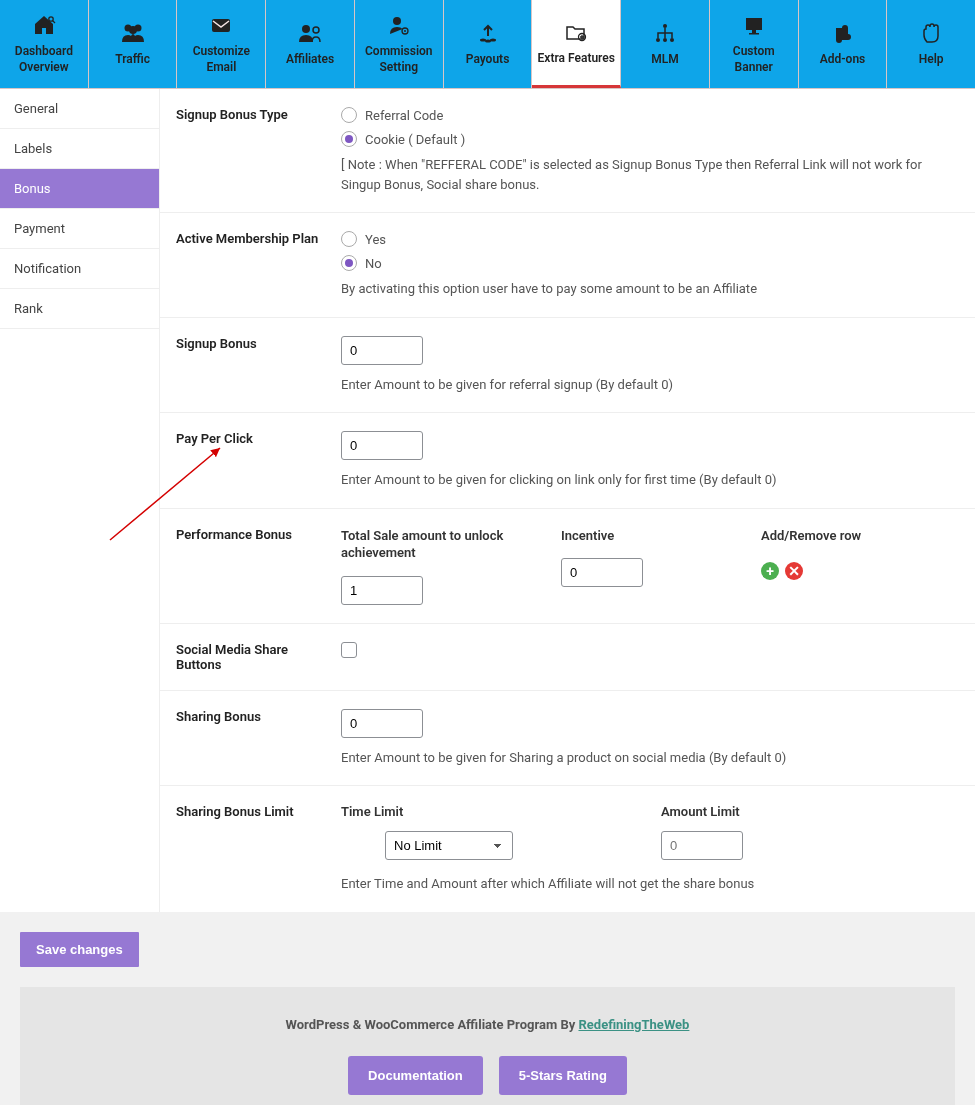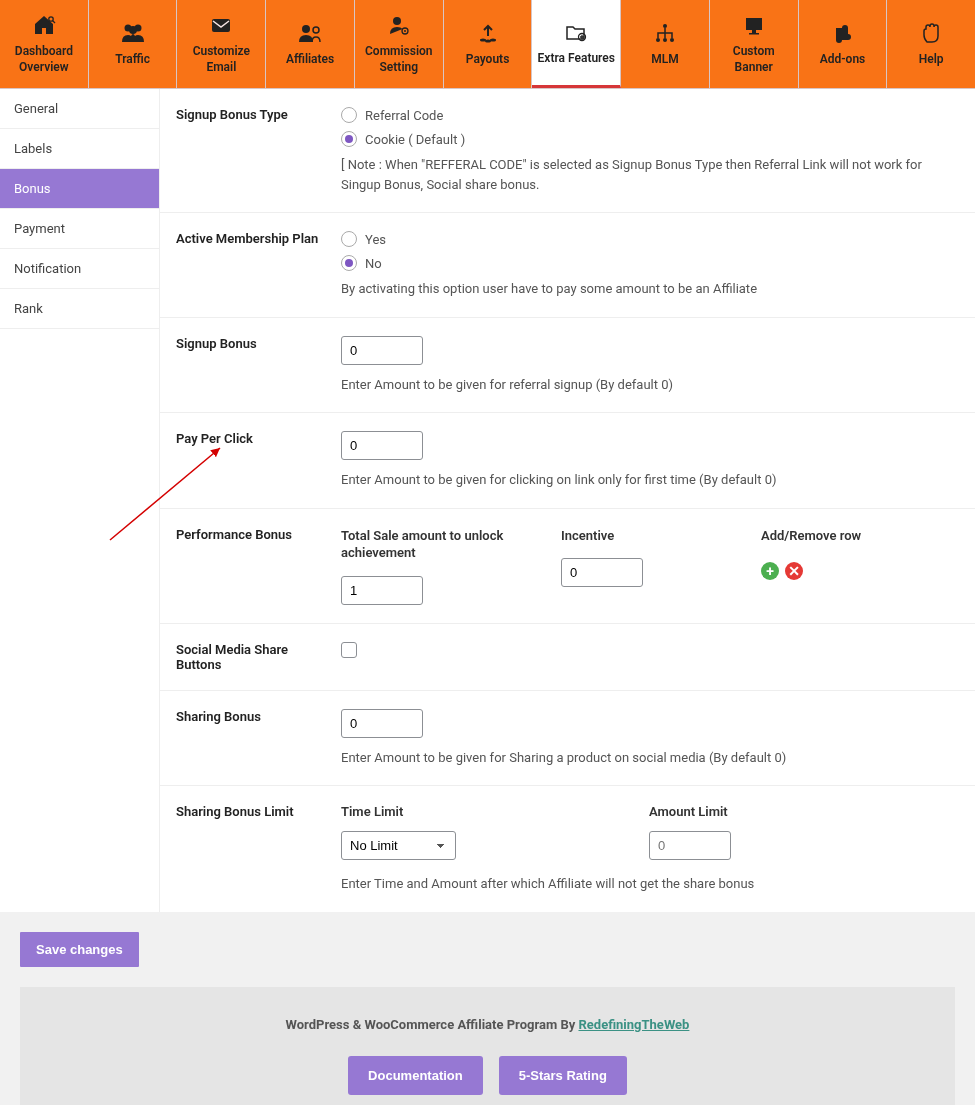--- a/index.html
+++ b/index.html
@@ -1,17 +1,17 @@
 <!DOCTYPE html>
 <html><head>
 <meta charset="utf-8">
 <style>
 * { box-sizing: border-box; margin: 0; padding: 0; }
 body { font-family: -apple-system, BlinkMacSystemFont, "Segoe UI", Roboto, sans-serif; font-size: 13px; color: #333; background: #f1f1f1; width: 975px; }
-.topnav { display: flex; background: #f97316; border-bottom: 1px solid #d8c5c5; }
+.topnav { display: flex; background: #0ea5e9; border-bottom: 1px solid #d8c5c5; }
 .topnav-item { flex: 1; display: flex; flex-direction: column; align-items: center; justify-content: center; padding: 10px 4px; border-right: 1px solid #d8c5c5; text-align: center; cursor: pointer; min-height: 88px; }
 .topnav-item:last-child { border-right: none; }
 .topnav-item.active { background: #fff; border-bottom: 3px solid #d63638; }
 .topnav-icon { font-size: 22px; color: #222; margin-bottom: 6px; height: 26px; display: flex; align-items: center; justify-content: center; }
 .topnav-label { font-size: 12px; font-weight: 600; color: #222; line-height: 1.3; }
 .main { display: flex; background: #fff; margin: 0; }
 .sidebar { width: 160px; border-right: 1px solid #eee; }
 .sidebar-item { padding: 12px 14px; border-bottom: 1px solid #eee; cursor: pointer; color: #444; font-size: 13px; }
 .sidebar-item.active { background: #9678d3; color: #ffffff; }
 .content { flex: 1; }
@@ -25,24 +25,24 @@
 .note { color: #555; font-size: 13px; line-height: 1.5; }
 input[type=text], select { border: 1px solid #8c8f94; border-radius: 3px; padding: 6px 8px; font-size: 13px; background: #fff; }
 .small-input { width: 82px; }
 .perf-cols { display: flex; gap: 40px; }
 .perf-col { display: flex; flex-direction: column; }
 .perf-head { font-weight: 600; font-size: 13px; margin-bottom: 14px; line-height: 1.35; }
 .addremove { display: flex; gap: 6px; align-items: center; }
 .icon-add { width: 18px; height: 18px; border-radius: 50%; background: #4caf50; color: #fff; display: flex; align-items: center; justify-content: center; font-weight: bold; font-size: 14px; cursor: pointer; }
 .icon-remove { width: 18px; height: 18px; border-radius: 50%; background: #e53935; color: #fff; display: flex; align-items: center; justify-content: center; font-weight: bold; font-size: 14px; cursor: pointer; }
 .checkbox-box { width: 16px; height: 16px; border: 1px solid #8c8f94; border-radius: 3px; background: #fff; display: inline-block; }
-.sharing-cols { display: flex; gap: 28px; }
+.sharing-cols { display: flex; gap: 40px; }
 .sharing-col { display: flex; flex-direction: column; }
 .sharing-head { font-weight: 600; font-size: 13px; margin-bottom: 12px; }
-select.time-limit { width: 115px; padding-right: 24px; appearance: none; background-image: linear-gradient(45deg, transparent 50%, #555 50%), linear-gradient(135deg, #555 50%, transparent 50%); background-position: calc(100% - 14px) 12px, calc(100% - 10px) 12px; background-size: 4px 4px, 4px 4px; background-repeat: no-repeat; }
+select.time-limit { width: 128px; padding-right: 24px; appearance: none; background-image: linear-gradient(45deg, transparent 50%, #555 50%), linear-gradient(135deg, #555 50%, transparent 50%); background-position: calc(100% - 14px) 12px, calc(100% - 10px) 12px; background-size: 4px 4px, 4px 4px; background-repeat: no-repeat; margin-left: 44px; }
 .save-wrap { padding: 20px; }
 .btn-primary { background: #9678d3; color: #fff; border: none; border-radius: 1px; padding: 10px 16px; font-size: 13px; font-weight: 600; cursor: pointer; }
 .footer { background: #e5e5e5; padding: 30px 20px 40px; text-align: center; margin: 0 20px 20px; }
 .footer-text { color: #555; font-size: 13px; margin-bottom: 24px; font-weight: bold; }
 .footer-text a { color: #3b9184; text-decoration: underline; }
 .footer-btns { display: flex; gap: 16px; justify-content: center; }
 .footer-btn { background: #9678d3; color: #fff; border: none; border-radius: 3px; padding: 12px 20px; font-size: 13px; font-weight: 600; cursor: pointer; }
 .arrow-annot { position: absolute; left: 100px; top: 440px; pointer-events: none; }
 .wrap { position: relative; }
 </style>

